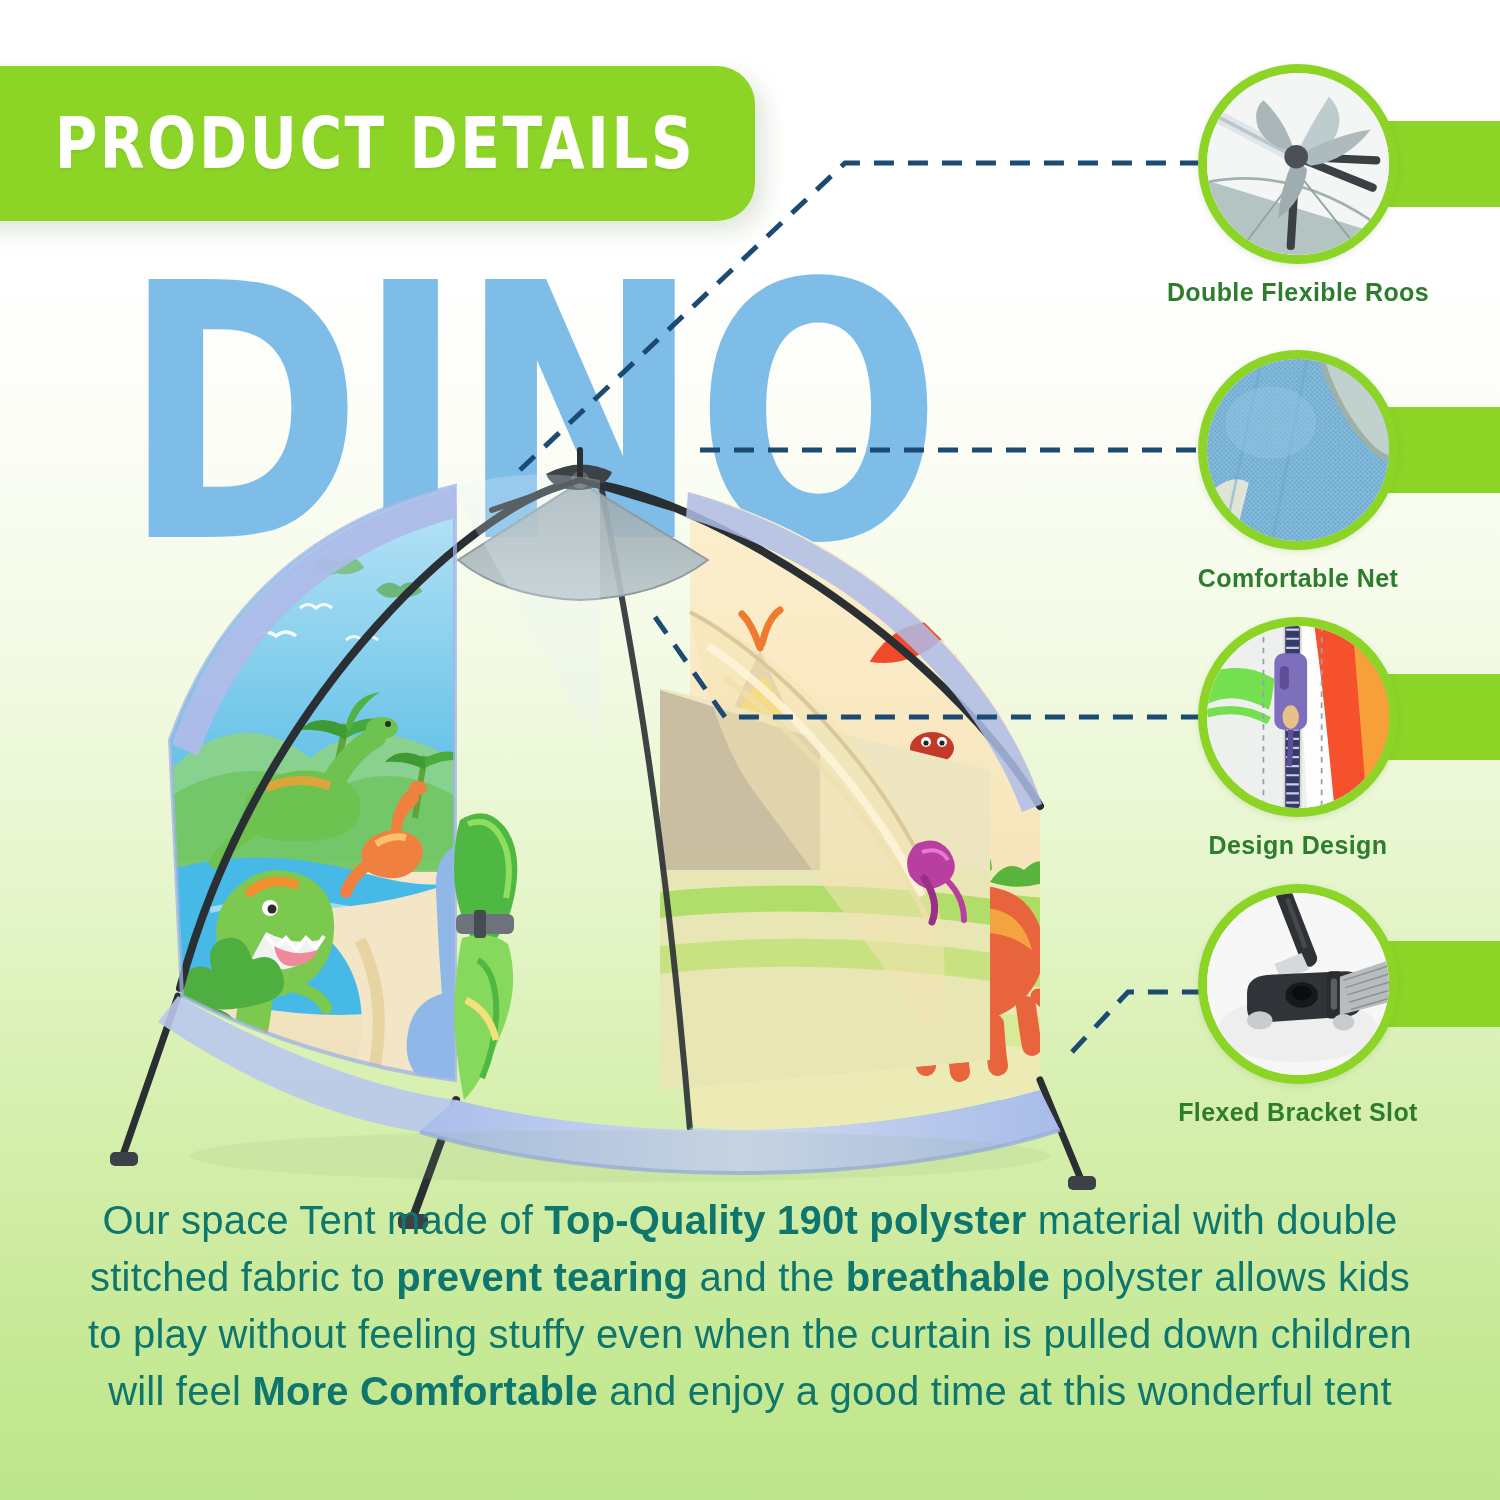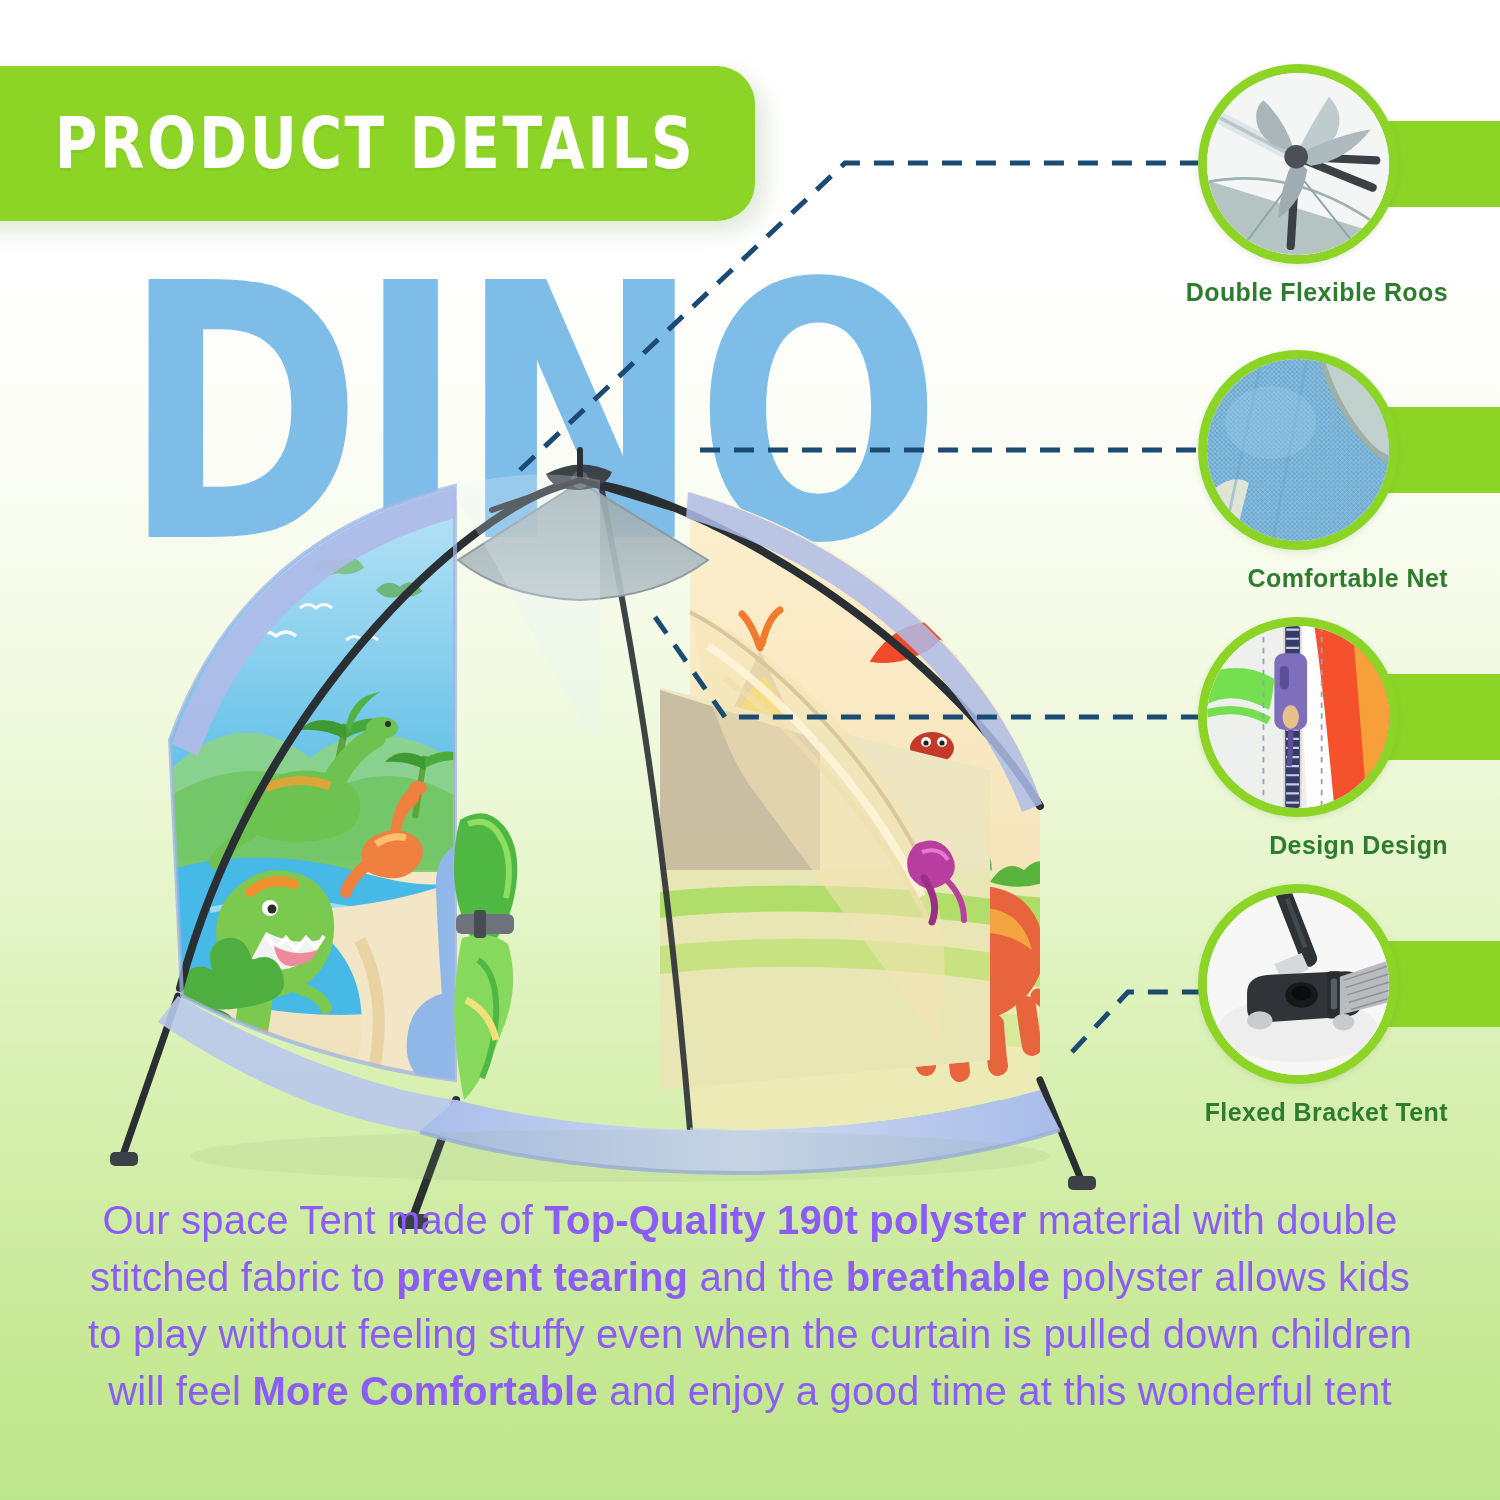--- a/index.html
+++ b/index.html
@@ -57,28 +57,28 @@
     width:200px; height:200px; border-radius:50%;
     background:#8cd426; padding:9px;
     box-shadow:0 2px 6px rgba(110,150,80,.18);
   }
   .feature .photo {
     width:100%; height:100%; border-radius:50%;
     overflow:hidden; position:relative; background:#f2f2f2;
   }
   .feature .label {
     position:absolute; top:214px; left:-50px; width:300px;
-    text-align:right; font-size:25px; font-weight:bold;
+    text-align:center; font-size:25px; font-weight:bold;
     color:#2e7d2e; letter-spacing:.4px;
   }
 
   
   .para {
     position:absolute; left:70px; top:1192px; width:1360px;
-    text-align:center; color:#8b5cf6;
+    text-align:center; color:#0f766e;
     font-size:40px; line-height:57px; letter-spacing:.2px;
     font-family:"Liberation Sans", sans-serif;
   }
   .para b { font-weight:bold; }
 
   
   #tent { position:absolute; left:60px; top:440px; width:1060px; height:730px; }
   #tent svg { width:100%; height:100%; overflow:visible; }
 </style>
 </head>
@@ -494,18 +494,18 @@
           <path d="M146,92 L200,74 L200,120 L146,134 Z" fill="#b9bcbe"></path>
           <g stroke="#8d9194" stroke-width="1.6">
             <path d="M150,96 L200,80 M152,104 L200,89 M154,112 L200,98 M156,120 L200,107 M158,128 L200,116"></path>
           </g>
 
           <ellipse cx="58" cy="140" rx="14" ry="10" fill="#c9cbcd"></ellipse>
           <ellipse cx="150" cy="142" rx="12" ry="9" fill="#c9cbcd"></ellipse>
         </svg>
       </div>
     </div>
-    <div class="label">Flexed Bracket Tent</div>
+    <div class="label">Flexed Bracket Slot</div>
   </div>
 
   <div class="para" id="para"><span>Our space Tent made of </span><b>Top-Quality 190t polyster</b><span> material with double stitched fabric to </span><b>prevent tearing</b><span> and the </span><b>breathable</b><span> polyster allows kids to play without feeling stuffy even when the curtain is pulled down children will feel </span><b>More Comfortable</b><span> and enjoy a good time at this wonderful tent</span></div>
 
 </div>
 
 </body></html>

